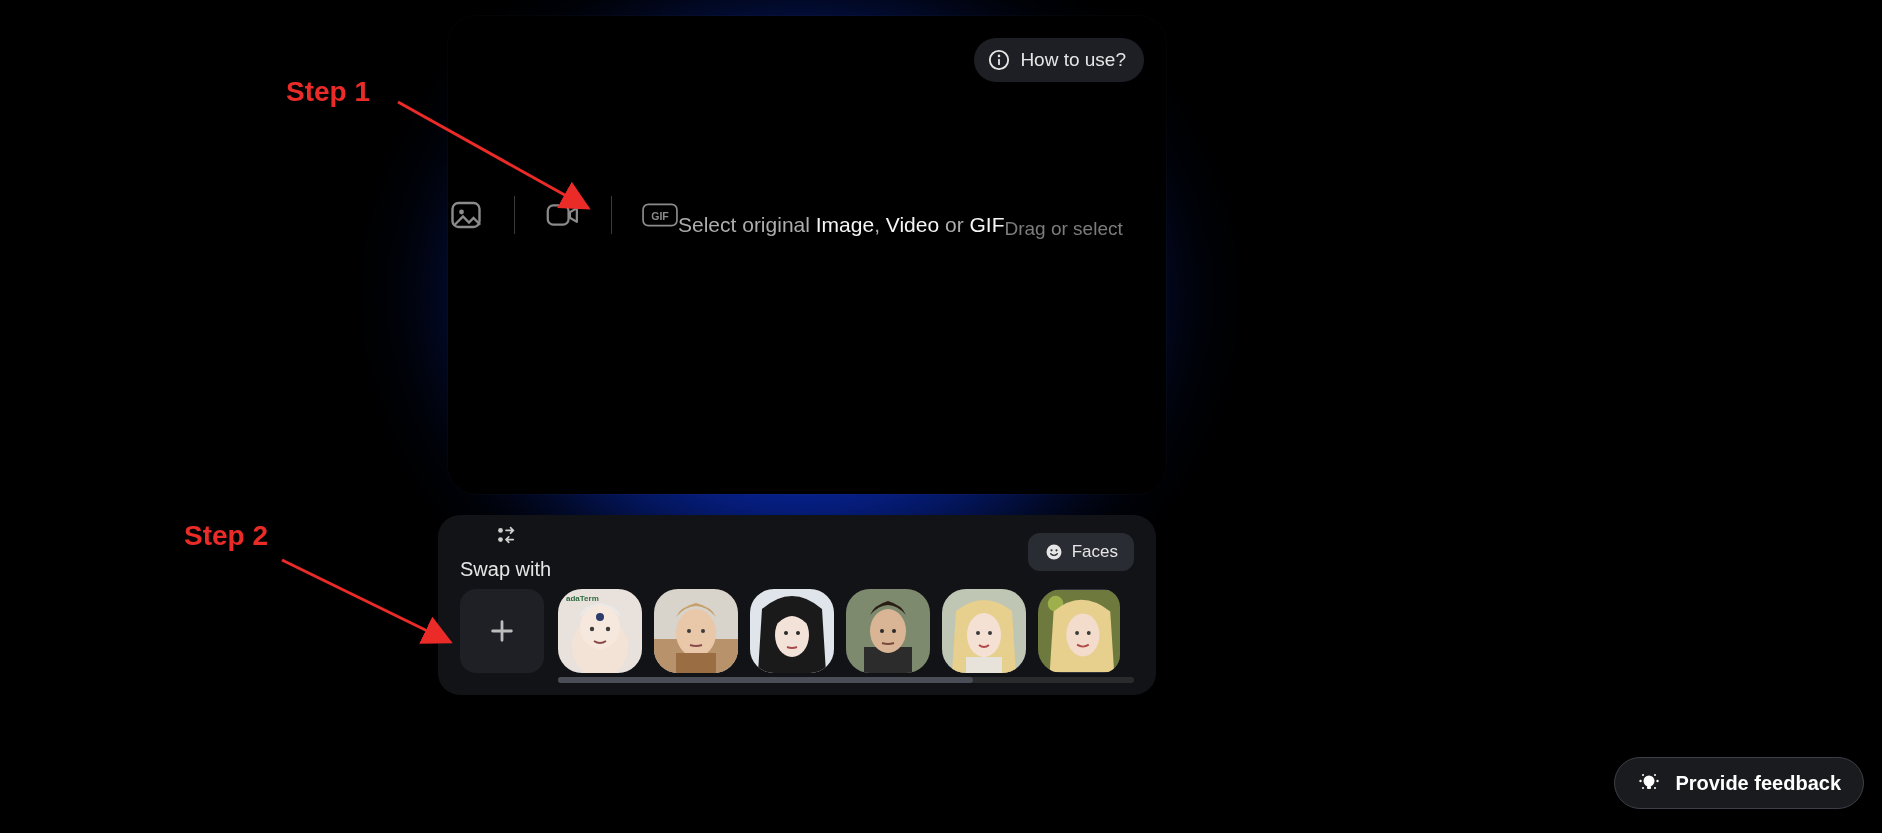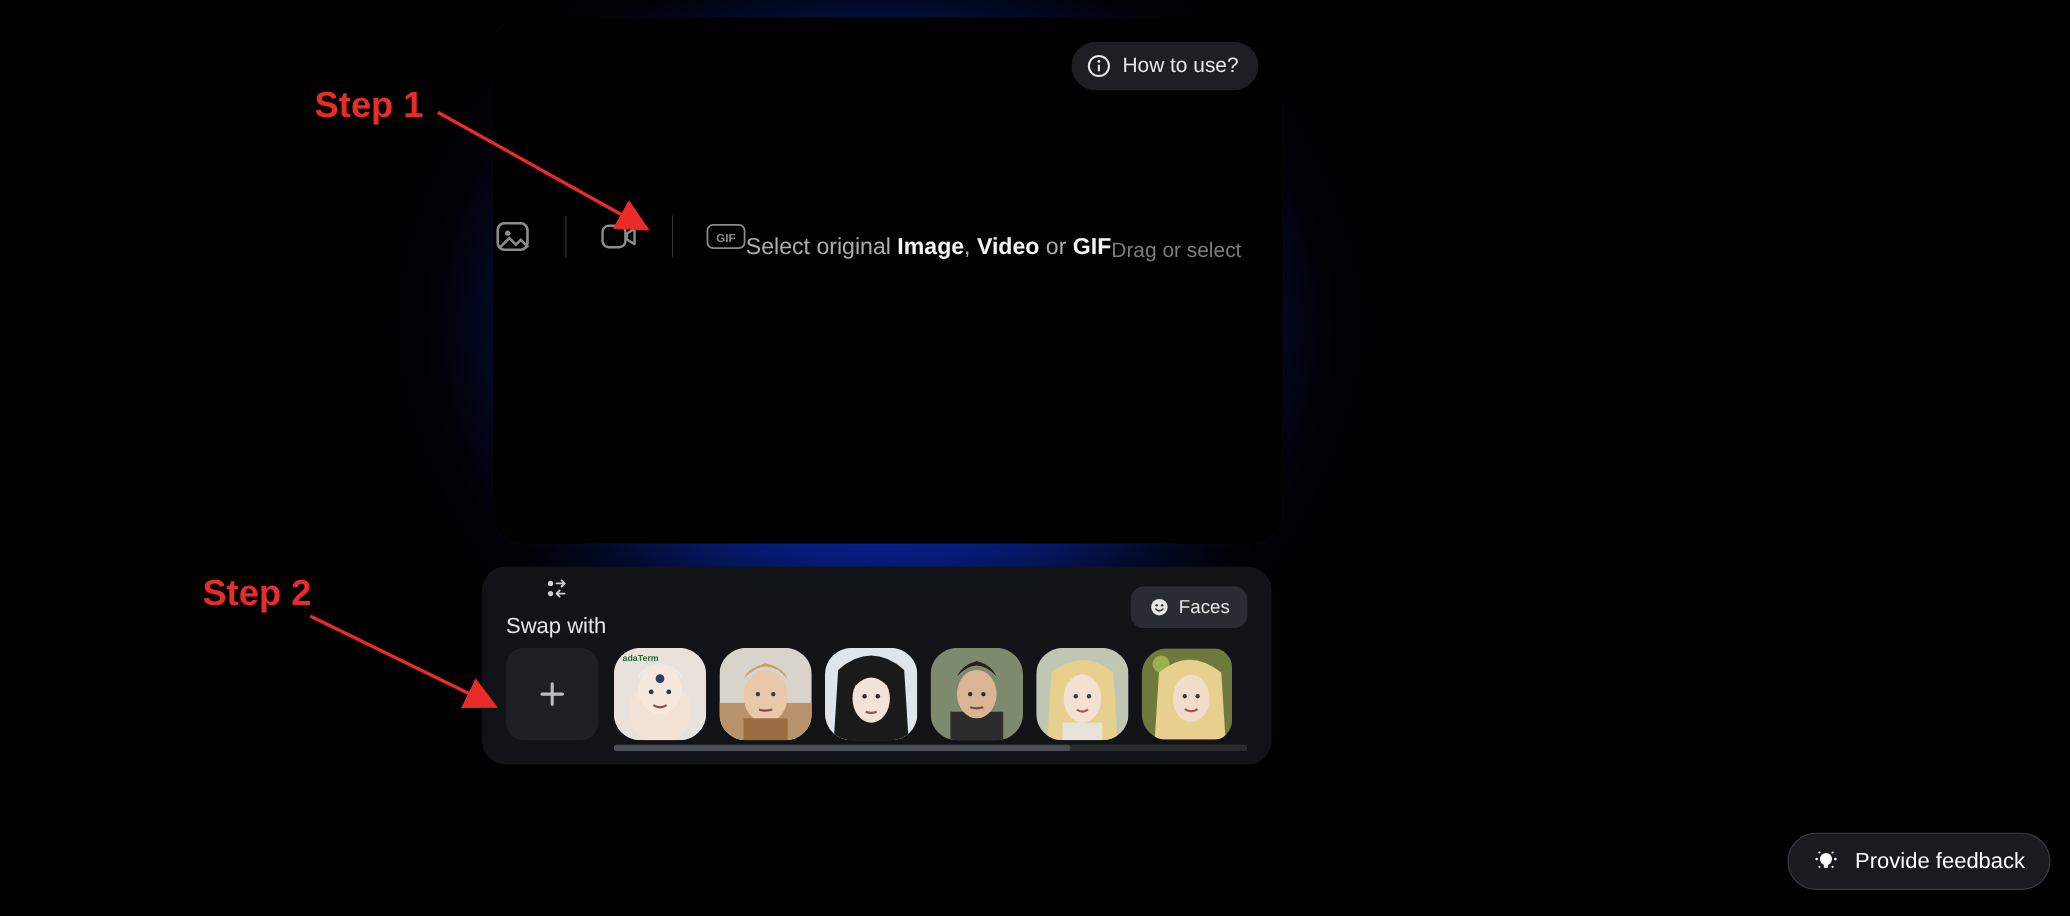--- a/index.html
+++ b/index.html
@@ -75,21 +75,21 @@
     height: 38px;
     background: #3b3b3b;
   }
   .icon-row .icn { width: 36px; height: 36px; display:flex; align-items:center; justify-content:center; }
   .prim {
     color: #adadad;
     font-size: 21px;
     font-weight: 500;
     margin-bottom: 8px;
   }
-  .prim b { color: #f5f5f5; font-weight: 700; }
+  .prim b { color: #f5f5f5; font-weight: 400; }
   .sec {
     color: #7c7c7c;
     font-size: 19px;
     font-weight: 400;
   }
 
   
   .swap-bar {
     position: absolute;
     left: 438px;
@@ -186,21 +186,21 @@
     cursor:pointer;
     position:relative;
   }
   .face-tile.last { width:82px; border-top-right-radius:18px; border-bottom-right-radius:18px; }
   .face-tile svg { width:100%; height:100%; display:block; }
 
   
   .step-label {
     position: absolute;
     color: #eb2b28;
-    font-size: 33px;
+    font-size: 28px;
     font-weight: 600;
     z-index: 5;
     font-family: Arial, sans-serif;
   }
   .step1-label { left: 286px; top: 76px; }
   .step2-label { left: 184px; top: 520px; }
   .arrow-svg { position: absolute; z-index: 5; pointer-events: none; }
   .arrow1 { left: 390px; top: 94px; width: 220px; height: 130px; }
   .arrow2 { left: 274px; top: 552px; width: 190px; height: 100px; }
 
@@ -214,21 +214,21 @@
     gap:14px;
     background:#1a1b1f;
     border:1px solid #3e3f46;
     height:52px;
     padding:0 22px;
     border-radius:30px;
     cursor:pointer;
     z-index:5;
   }
   .feedback-btn .bulb { display:flex; align-items:center; justify-content:center; }
-  .feedback-btn .label { color:#fff; font-size:20px; font-weight:400; }
+  .feedback-btn .label { color:#fff; font-size:20px; font-weight:700; }
 </style>
 </head>
 <body>
 
 <div class="glow"></div>
 
 <div class="step-label step1-label">Step 1</div>
 <svg class="arrow-svg arrow1" viewBox="0 0 220 130">
   <defs>
     <marker id="ah1" markerWidth="12" markerHeight="12" refX="9" refY="5" orient="auto">

